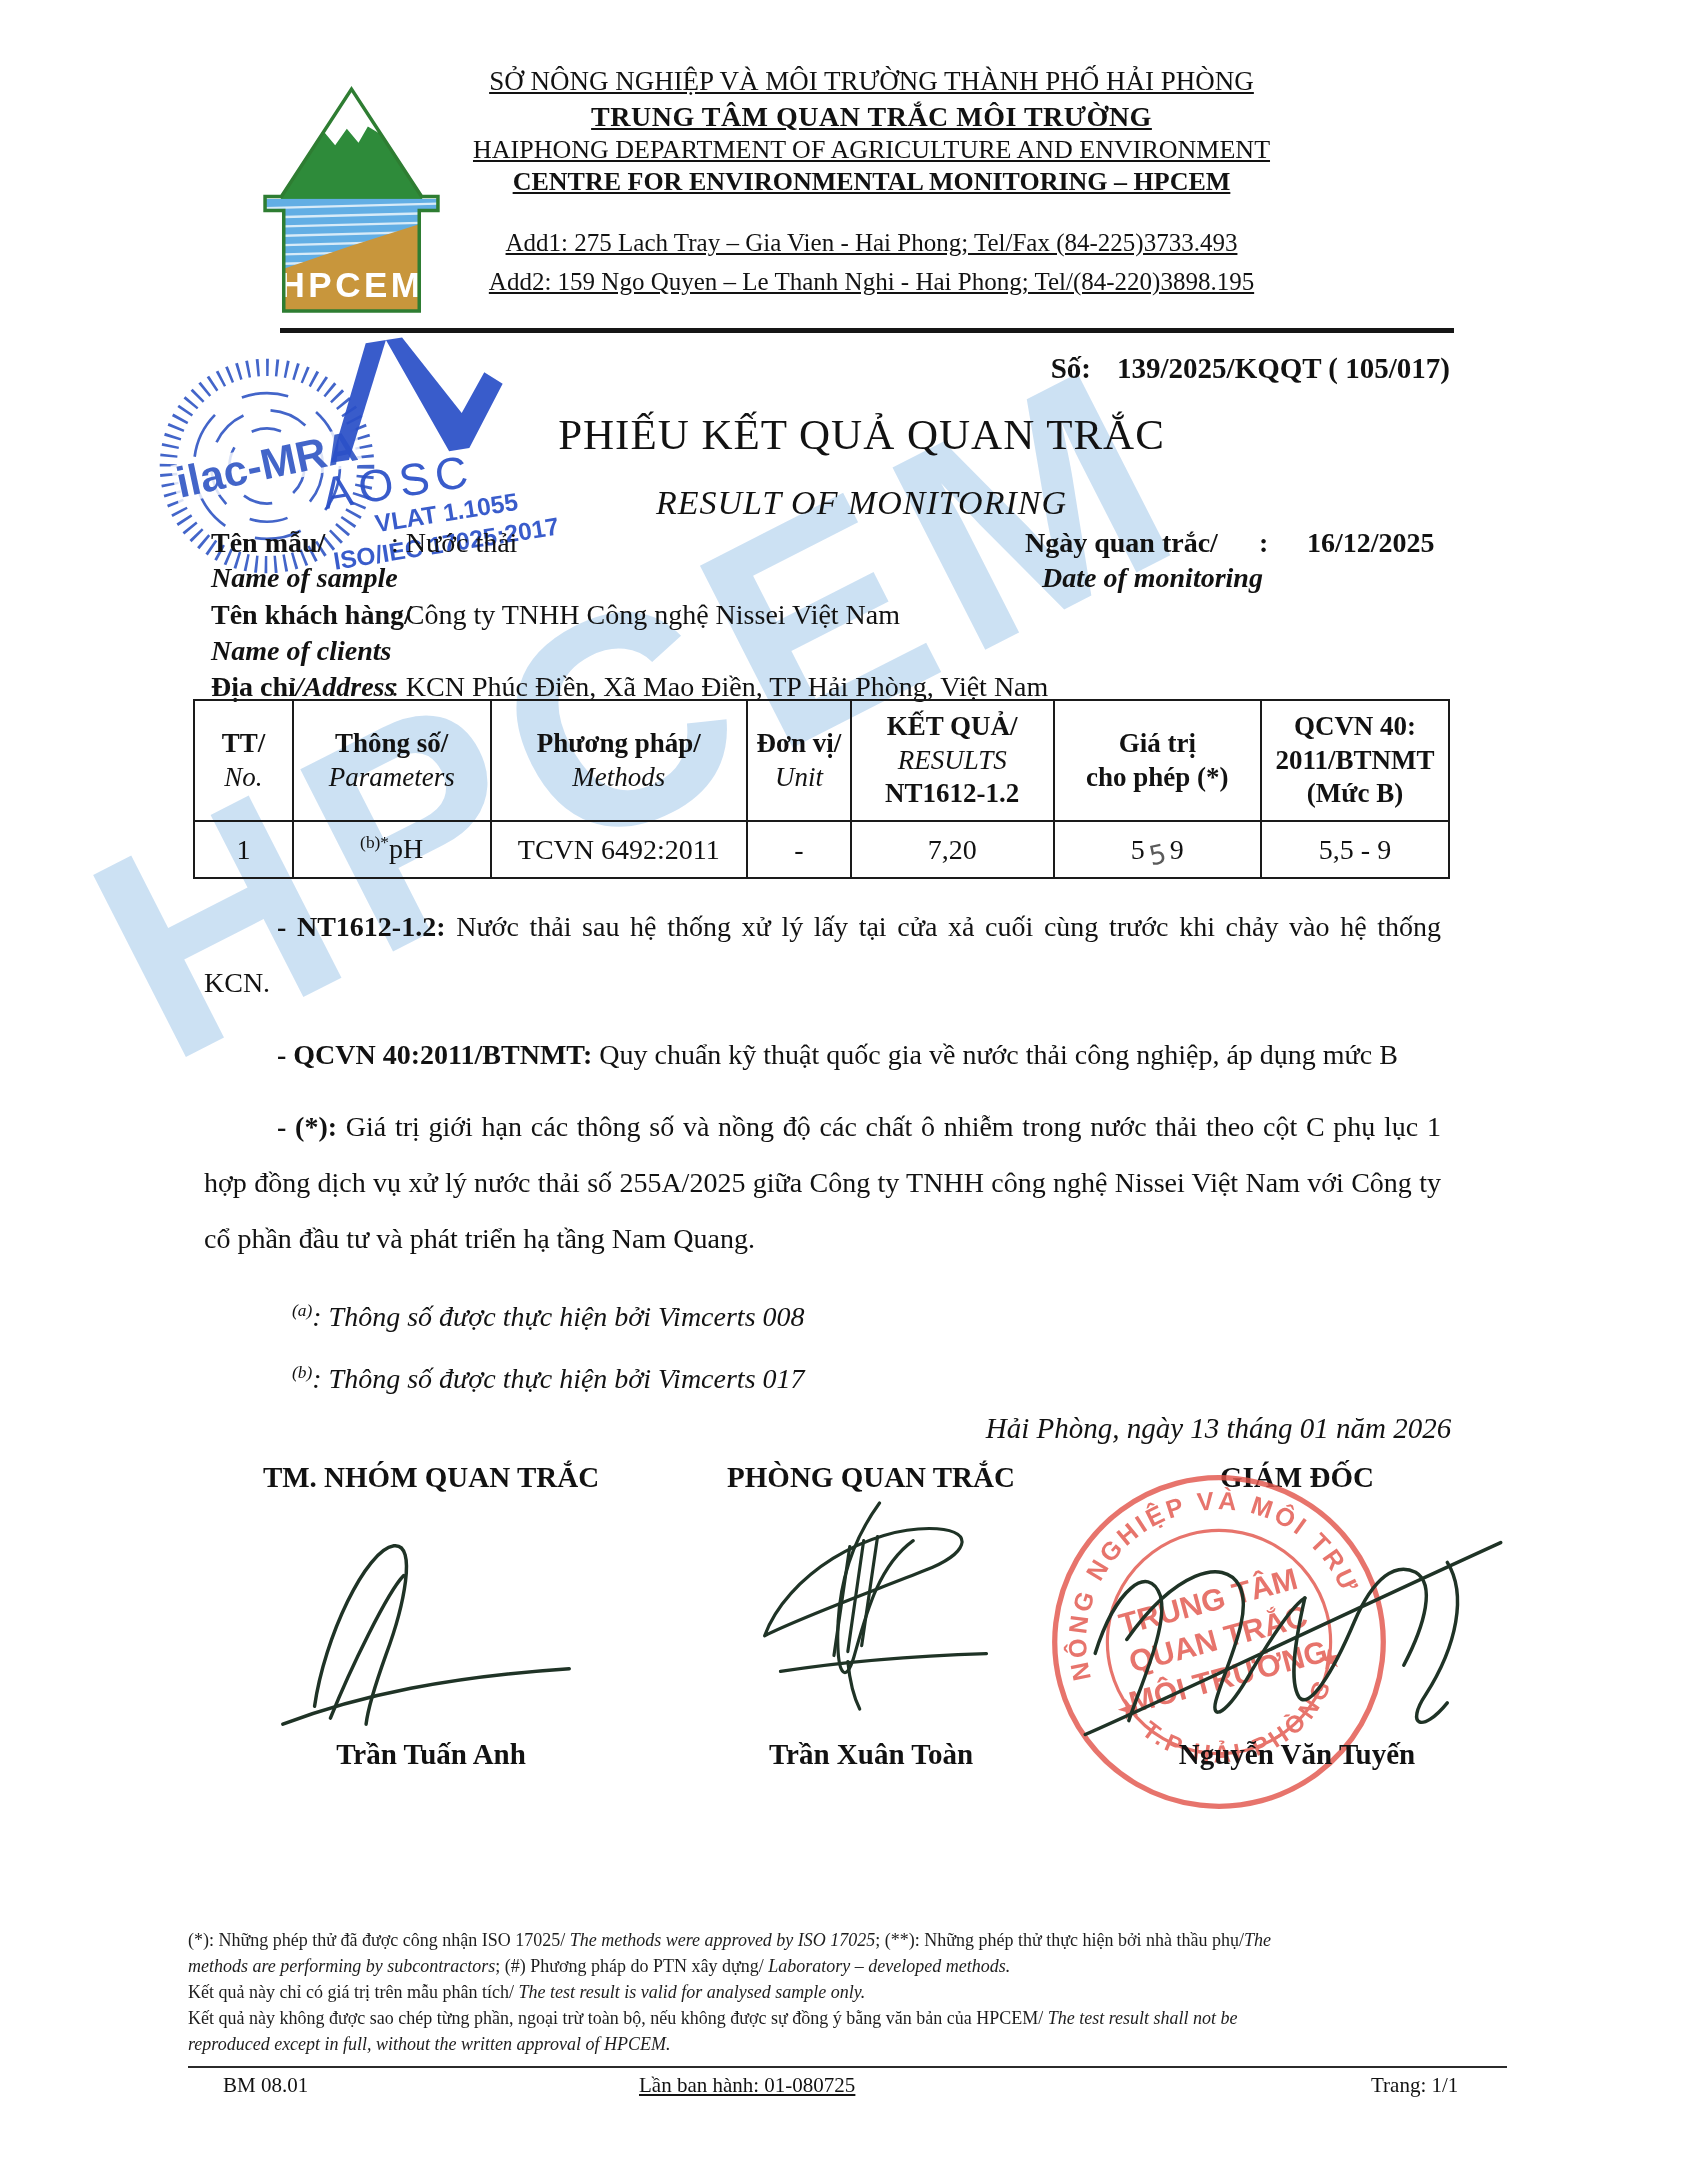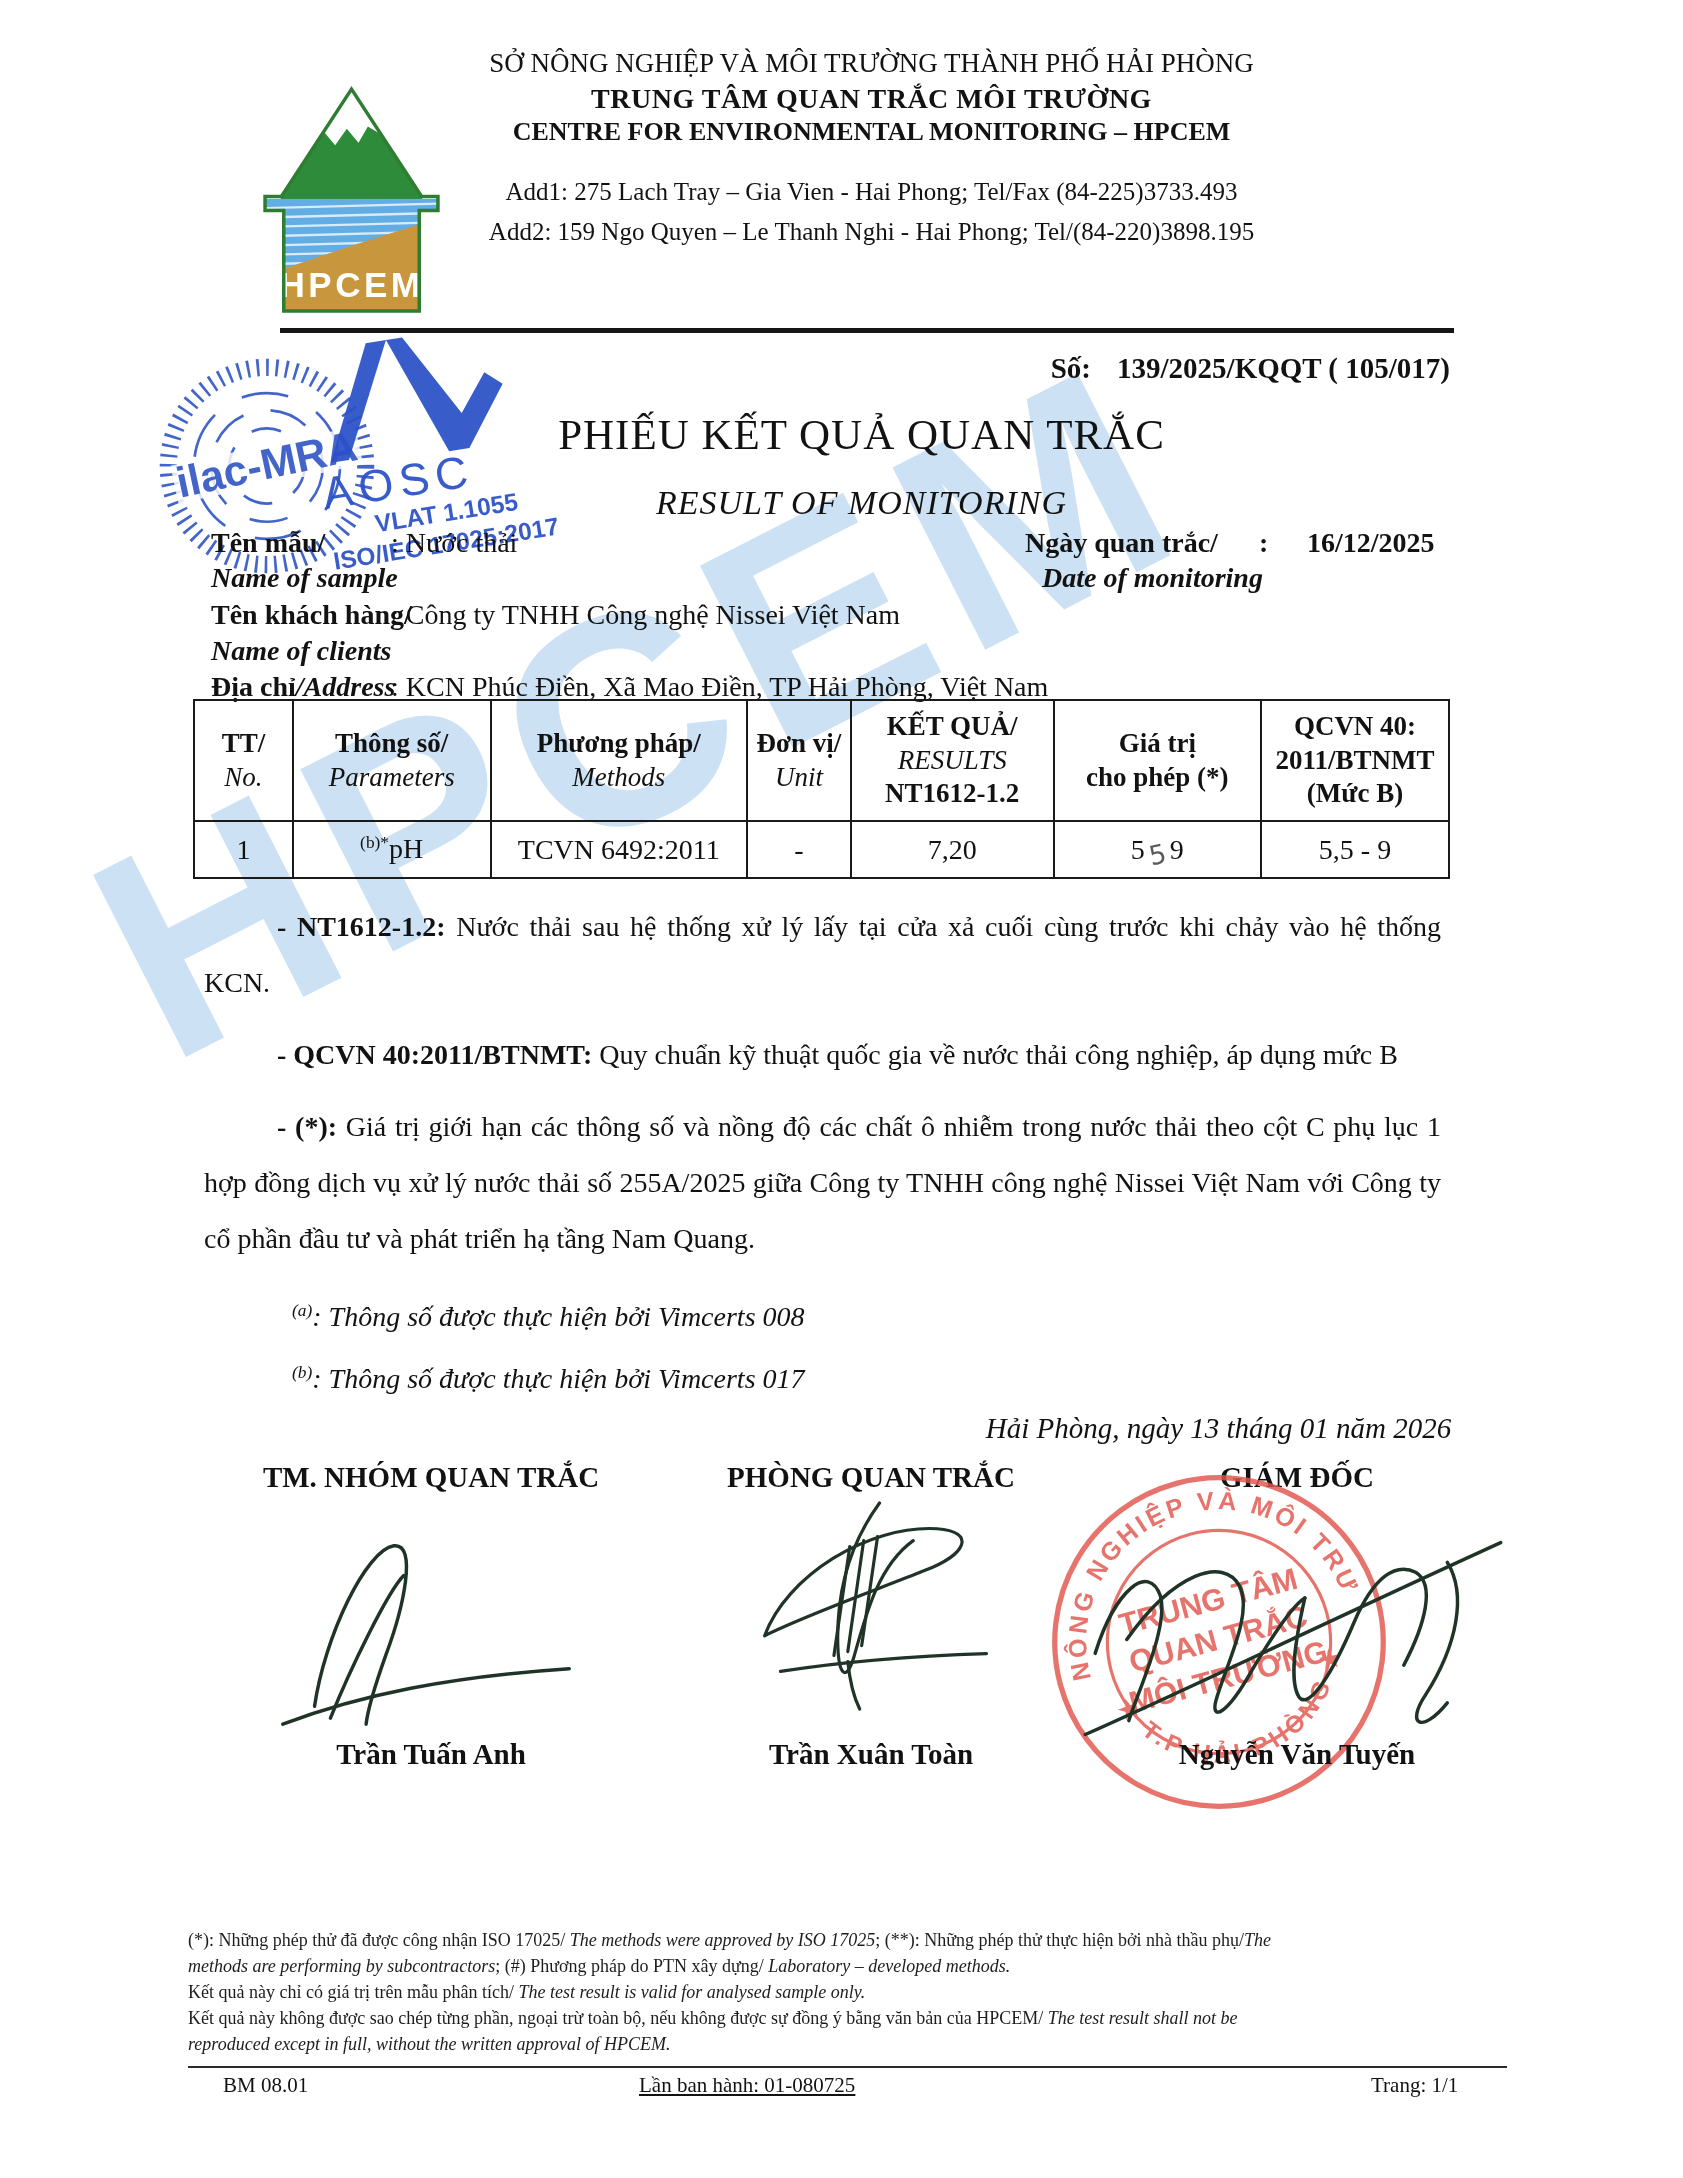--- a/index.html
+++ b/index.html
@@ -9,21 +9,21 @@
 
   
   .watermark{position:absolute;left:168px;top:792px;z-index:0;
     font-family:"Liberation Sans",sans-serif;font-weight:bold;font-size:297px;
     letter-spacing:18px;color:#c4dcf2;opacity:.85;white-space:nowrap;
     transform:rotate(-27deg);transform-origin:0% 80%;}
 
   .layer{position:absolute;z-index:1;}
 
   
-  .org{left:416px;top:47px;width:911px;text-align:center;line-height:1.25;}
+  .org{left:416px;top:65px;width:911px;text-align:center;line-height:1.25;text-decoration:underline;}
   .org-l1{font-size:27px;}
   .org-l2{font-size:28px;font-weight:bold;letter-spacing:0.5px;}
   .org-l3{font-size:26px;}
   .org-l4{font-size:26px;font-weight:bold;}
   .org-add1{font-size:25px;margin-top:28px;}
   .org-add2{font-size:25px;margin-top:8px;}
   .logo{left:223px;top:81px;width:257px;height:265px;}
   .rule-header{left:280px;top:328px;width:1174px;height:5px;background:#161616;}
 
   .ilac{left:149px;top:348px;width:236px;height:236px;opacity:.9;}
@@ -107,20 +107,21 @@
       </g>
       <polygon points="28,168 110,140 192,114 192,200 28,200" fill="#c8963c"></polygon>
       <text x="110" y="184" text-anchor="middle" font-family="Liberation Sans, sans-serif" font-size="30" font-weight="bold" fill="#ffffff" letter-spacing="3">HPCEM</text>
     </g>
     <path d="M110,6 L170,98 L184,98 L184,110 L168,110 L168,196 L52,196 L52,110 L36,110 L36,98 L50,98 Z" fill="none" stroke="#2e7d32" stroke-width="3"></path>
   </svg>
 
   <div class="layer org">
     <div class="org-l1">SỞ NÔNG NGHIỆP VÀ MÔI TRƯỜNG THÀNH PHỐ HẢI PHÒNG</div>
     <div class="org-l2">TRUNG TÂM QUAN TRẮC MÔI TRƯỜNG</div>
+    <div class="org-l3">HAIPHONG DEPARTMENT OF AGRICULTURE AND ENVIRONMENT</div>
     <div class="org-l4">CENTRE FOR ENVIRONMENTAL MONITORING – HPCEM</div>
     <div class="org-add1">Add1: 275 Lach Tray – Gia Vien - Hai Phong; Tel/Fax (84-225)3733.493</div>
     <div class="org-add2">Add2: 159 Ngo Quyen – Le Thanh Nghi - Hai Phong; Tel/(84-220)3898.195</div>
   </div>
 
   <div class="layer rule-header"></div>
 
   <svg class="layer ilac" viewBox="0 0 220 220">
     <circle cx="110" cy="110" r="92" fill="none" stroke="#2f55c4" stroke-width="16" stroke-dasharray="2.5,6.5"></circle>
     <circle cx="110" cy="110" r="68" fill="none" stroke="#2f55c4" stroke-width="2.5" stroke-dasharray="44,30"></circle>

